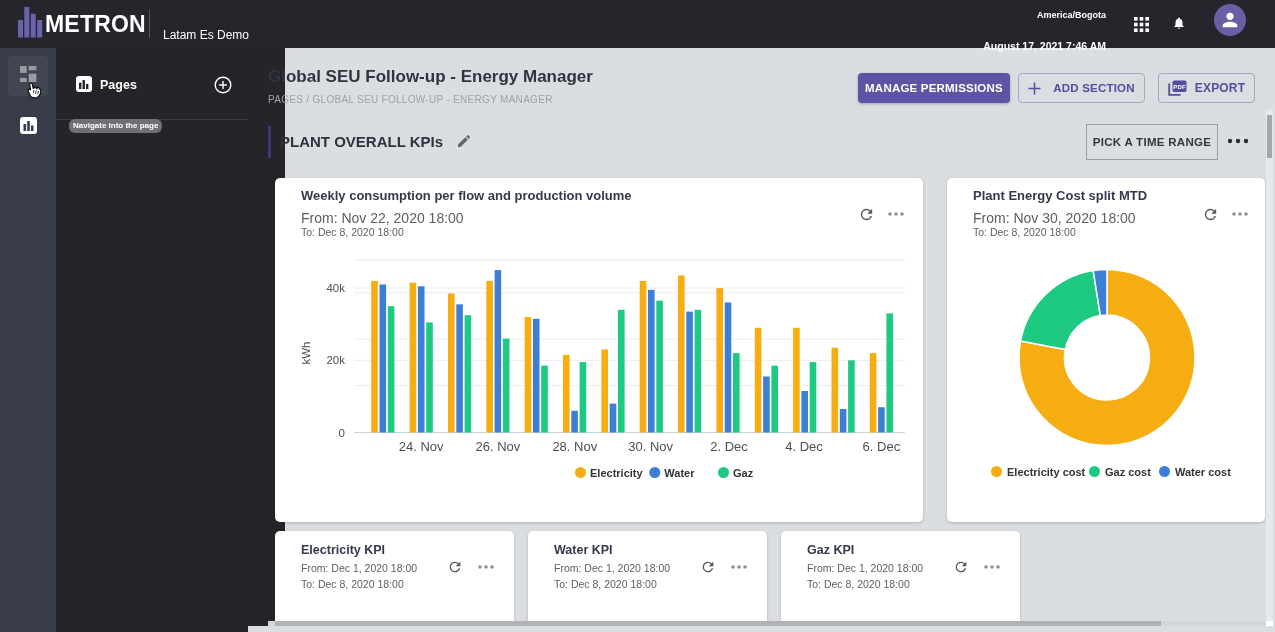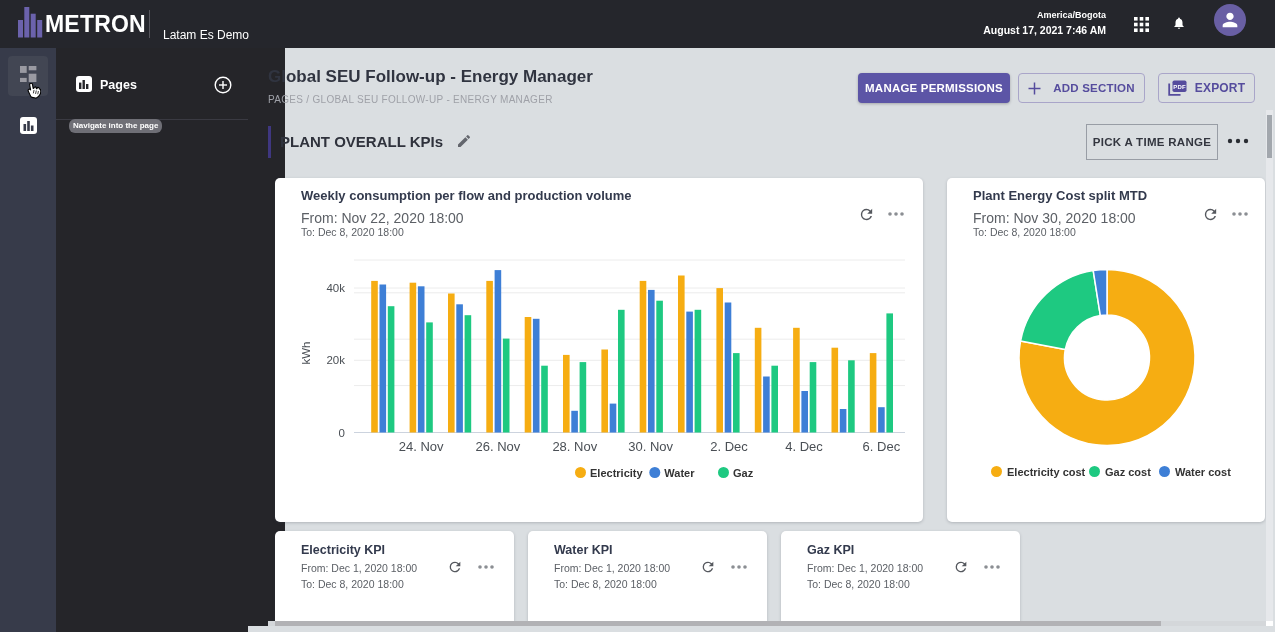--- a/index.html
+++ b/index.html
@@ -6,21 +6,21 @@
 html,body { width:1275px; height:632px; overflow:hidden; font-family:"Liberation Sans", sans-serif; }
 body { position:relative; background:#DADEE1; }
 .abs { position:absolute; }
 
 #topbar { position:absolute; left:0; top:0; width:1275px; height:48px; background:#25262C; }
 #logotext { position:absolute; left:45px; top:11px; color:#fff; font-size:23px; font-weight:bold; letter-spacing:0.2px; }
 #topdiv { position:absolute; left:149px; top:10px; width:1px; height:28px; background:#56555c; }
 #demoname { position:absolute; left:163px; top:16px; color:#fff; font-size:12px; font-weight:normal;margin-top:12px; }
 #tzblock { position:absolute; right:169px; top:10px; text-align:right; color:#fff; }
 #tz1 { font-size:9px; font-weight:bold; }
-#tz2 { font-size:10.5px; font-weight:bold; margin-top:4px; }
+#tz2 { font-size:10.5px; font-weight:bold; margin-top:20px; }
 #avatar { position:absolute; left:1214px; top:4px; width:32px; height:32px; border-radius:50%; background:#695FA4; }
 
 #rail { position:absolute; left:0; top:48px; width:56px; height:584px; background:#373B4A; }
 #railsel { position:absolute; left:8px; top:8px; width:40px; height:40px; border-radius:4px; background:#424653; }
 #railtile2 { position:absolute; left:20px; top:69px; width:17px; height:17px; border-radius:3px; background:#fff; }
 #panel { position:absolute; left:56px; top:48px; width:229px; height:584px; background:#252529; }
 #pagesicon { position:absolute; left:20px; top:28px; width:16px; height:16px; border-radius:3px; background:#fff; }
 #pagestext { position:absolute; left:44px; top:30px; color:#fff; font-size:12.5px; font-weight:bold; }
 #paneldiv { position:absolute; left:0; top:70.5px; width:192px; height:1px; background:#3a3a42; }
 #tooltip { position:absolute; left:13px; top:71px; height:14px; padding:0 4px; background:#6F6F76; border-radius:6px; color:#fff; font-size:8px; font-weight:bold; line-height:14px; white-space:nowrap; }

